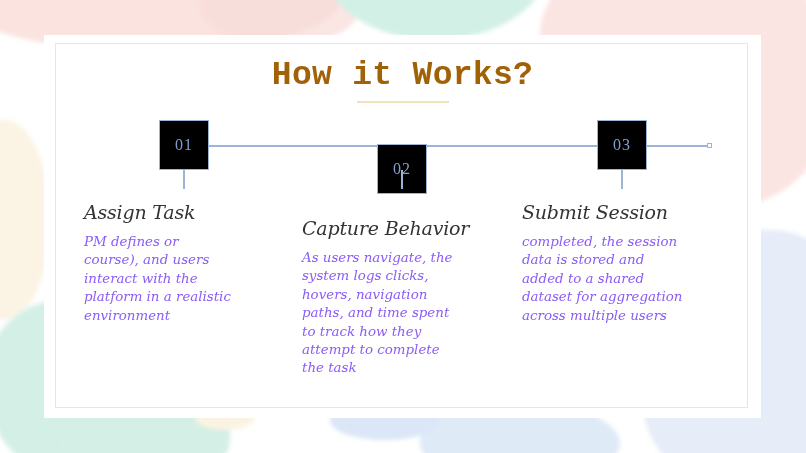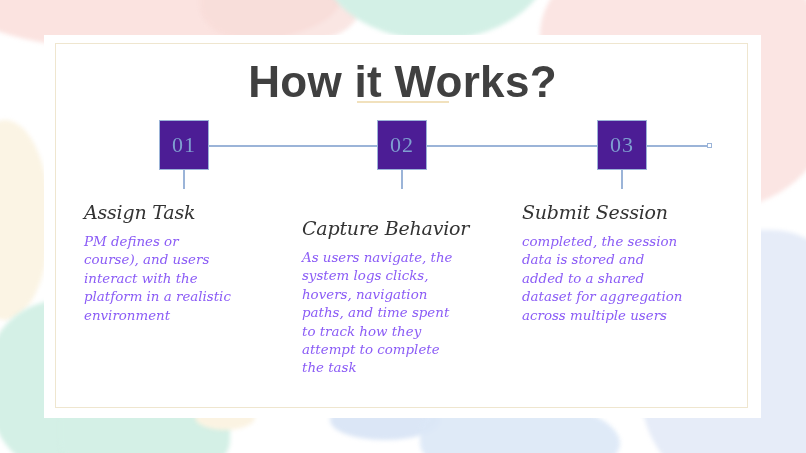--- a/index.html
+++ b/index.html
@@ -25,34 +25,34 @@
     .card {
       position: absolute; left: 44px; top: 35px; width: 717px; height: 383px;
       background: #ffffff; z-index: 1;
     }
     .frame {
       position: absolute; left: 11px; top: 8px; width: 693px; height: 365px;
       border: 1.5px solid #efe6cf; box-sizing: border-box;
     }
     .title {
       position: absolute; left: 0; right: 0; top: 22px; text-align: center;
-      font-family: Liberation Sans, sans-serif; font-weight: bold;
-      font-size: 44px; color: #404040; letter-spacing: 0.3px;
+      font-family: Liberation Mono, monospace; font-weight: bold;
+      font-size: 33px; color: #a16207; letter-spacing: 0.3px;
     }
     .title-underline {
       position: absolute; left: 313px; top: 66px; width: 92px; height: 1.5px;
       background: #f1e1bd;
     }
     .hline { position: absolute; height: 1.5px; background: #9bb4d8; top: 110px; }
     .vline { position: absolute; width: 1.5px; background: #9bb4d8; top: 135px; height: 19px; }
     .numbox {
       position: absolute; top: 85px; width: 50px; height: 50px; box-sizing: border-box;
-      border: 1.5px solid #9bb4d8; background: #4c1d95;
+      border: 1.5px solid #9bb4d8; background: #000000;
       display: flex; align-items: center; justify-content: center;
-      font-family: "Liberation Serif", serif; font-size: 22px; color: #7f9fd0;
+      font-family: "Liberation Serif", serif; font-size: 16px; color: #7f9fd0;
       letter-spacing: 1px;
     }
     .end-dot {
       position: absolute; left: 663px; top: 108px; width: 5px; height: 5px;
       border: 1px solid #9bb4d8; box-sizing: border-box; background: #fff;
     }
     .step {
       position: absolute; top: 166px; width: 200px; text-align: left; color: #3a3a3a; font-style: italic;
     }
     .step-title {
@@ -86,21 +86,21 @@
 
   <div class="title">How it Works?</div>
   <div class="title-underline"></div>
 
   <div class="hline" style="left:165px; width:168px;"></div>
   <div class="hline" style="left:383px; width:170px;"></div>
   <div class="hline" style="left:603px; width:61px;"></div>
   <div class="end-dot"></div>
 
   <div class="numbox" style="left:115px;">01</div>
-  <div class="numbox" style="left:333px;">02</div>
+  <div class="numbox" style="left:333px;margin-top:24px;">02</div>
   <div class="numbox" style="left:553px;">03</div>
 
   <div class="vline" style="left:139px;"></div>
   <div class="vline" style="left:357px;"></div>
   <div class="vline" style="left:577px;"></div>
 
   <div class="step" style="left:40px;">
     <div class="step-title">Assign Task</div>
     <div class="step-desc">
       <div>PM defines or</div>

